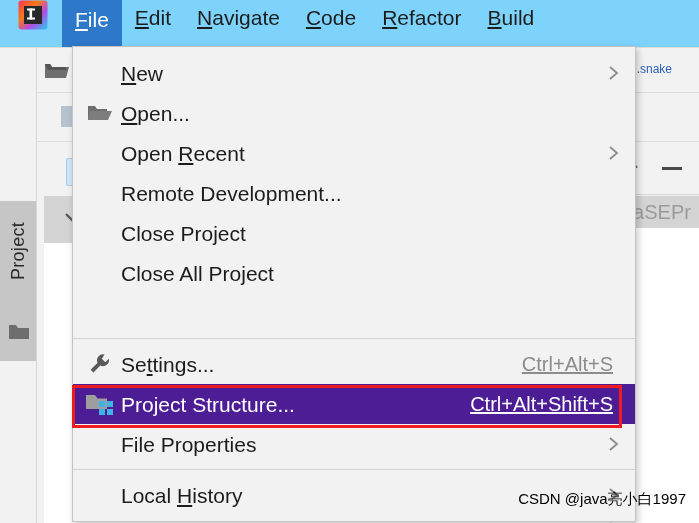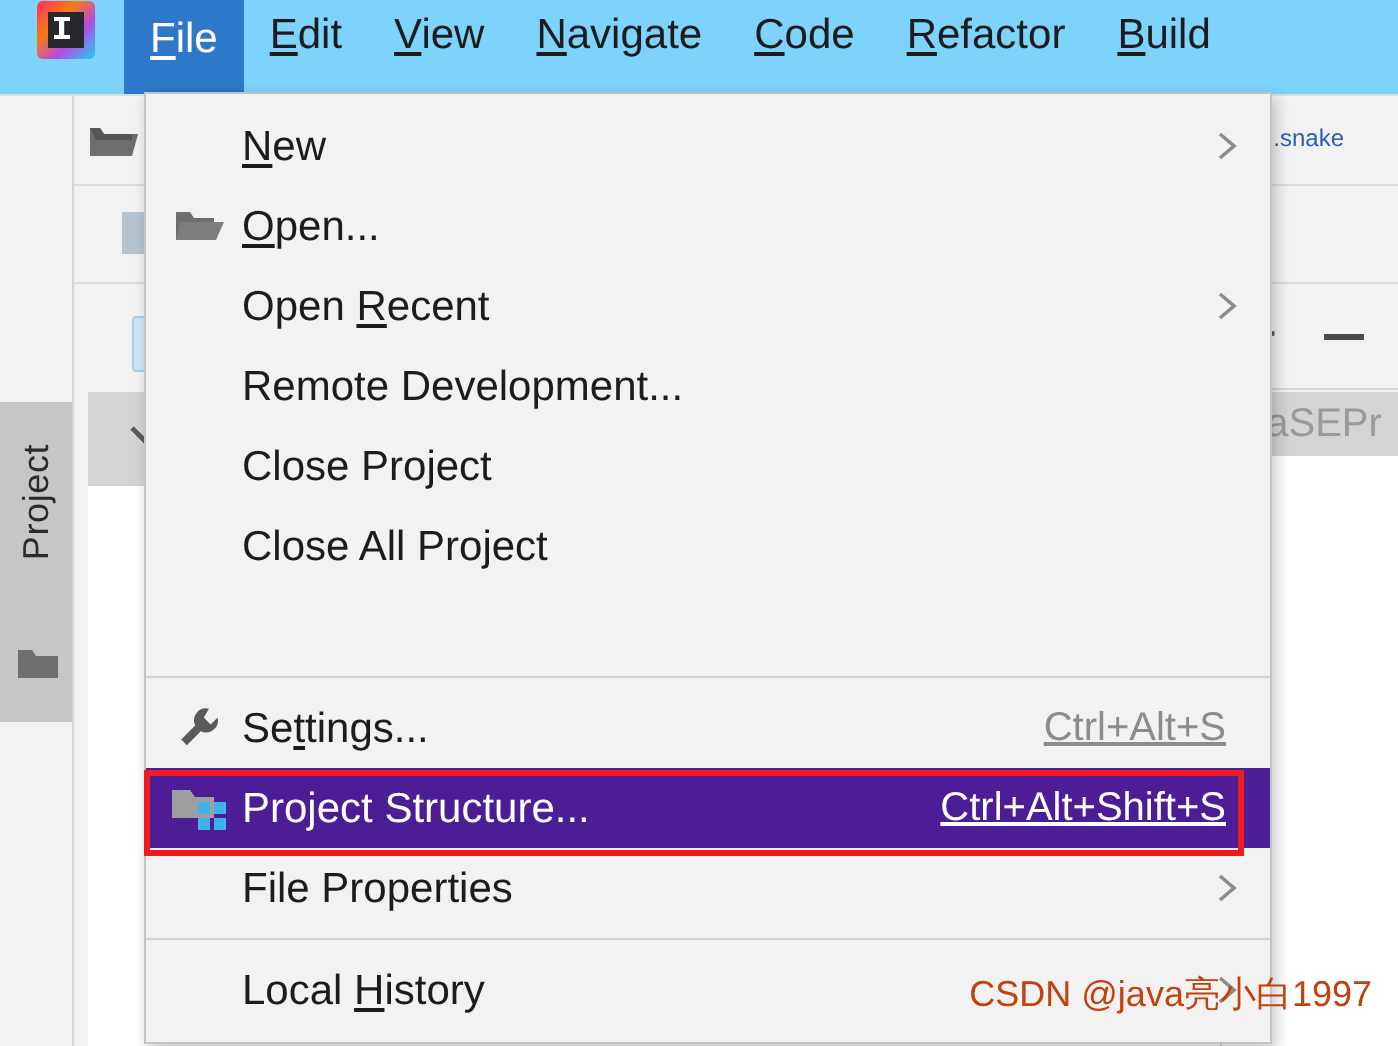--- a/index.html
+++ b/index.html
@@ -258,22 +258,22 @@
     box-sizing: border-box;
     z-index: 60;
     pointer-events: none;
   }
 
   
   #watermark {
     position: absolute;
     right: 13px;
     bottom: 14px;
-    font-size: 18px;
-    color: #c2410c;
+    font-size: 15px;
+    color: #000000;
     white-space: nowrap;
     z-index: 70;
     margin-left: 17px;
   }
 </style>
 </head>
 <body>
 
 <div id="ide-background">
 
@@ -350,21 +350,20 @@
         <rect x="0.5" y="0.5" width="29" height="29" rx="3" fill="url(#ijg)"></rect>
         <rect x="6" y="6" width="18" height="18" fill="#27282c"></rect>
         <rect x="9" y="8.5" width="8" height="2" fill="#ffffff"></rect>
         <rect x="11.5" y="8.5" width="2.6" height="11" fill="#ffffff"></rect>
         <rect x="9" y="17.5" width="8" height="2" fill="#ffffff"></rect>
       </svg>
     </span>
 
     <span class="menu-entry active"><span class="mn">F</span>ile</span>
     <span class="menu-entry"><span class="mn">E</span>dit</span>
-    <span class="menu-entry"><span class="mn">V</span>iew</span>
     <span class="menu-entry"><span class="mn">N</span>avigate</span>
     <span class="menu-entry"><span class="mn">C</span>ode</span>
     <span class="menu-entry"><span class="mn">R</span>efactor</span>
     <span class="menu-entry"><span class="mn">B</span>uild</span>
   </div>
 </div>
 
 <div id="file-menu">
 
   <div class="menu-item">

